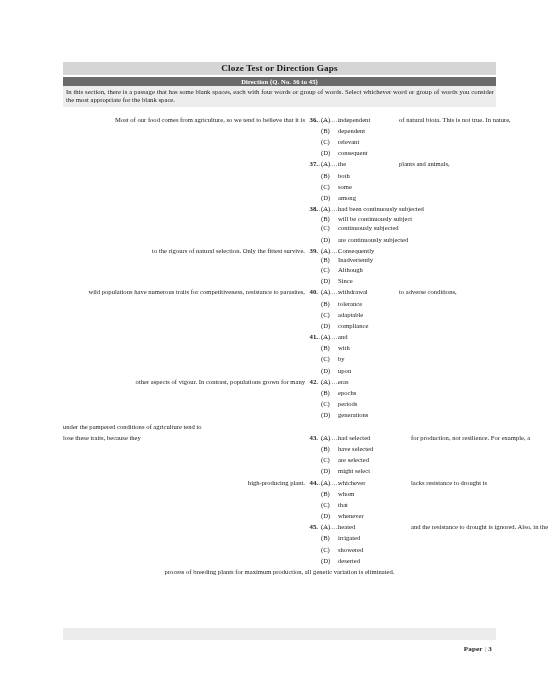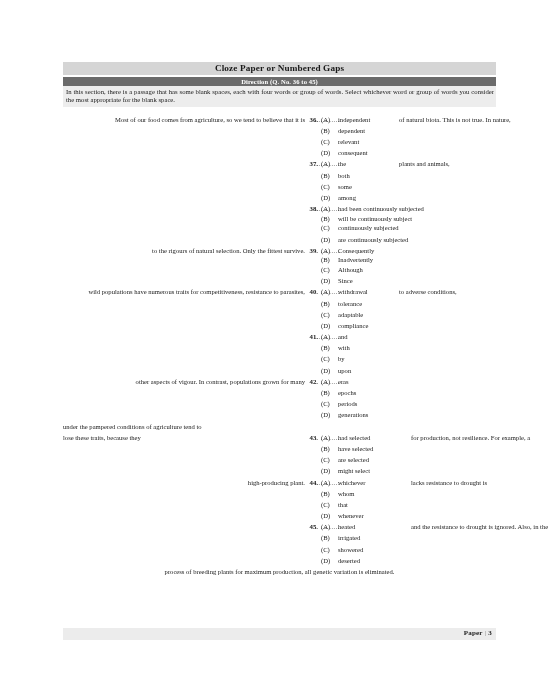--- a/index.html
+++ b/index.html
@@ -145,37 +145,37 @@
     position: absolute;
     left: 63px;
     top: 628px;
     width: 433px;
     height: 12px;
     background: #ececec;
   }
   .footer-text {
     position: absolute;
     right: 4px;
-    top: 1px;
+    top: 17px;
     font-size: 7px;
     font-weight: bold;
     letter-spacing: 0.2px;
   }
   .footer-sep {
     font-weight: normal;
     color: #777;
     padding: 0 2px;
   }
 </style>
 </head>
 <body>
 
 <div class="page">
 
-  <div class="section-title">Cloze Paper or Numbered Gaps</div>
+  <div class="section-title">Cloze Test or Direction Gaps</div>
 
   <div class="direction-bar">Direction (Q. No. 36 to 45)</div>
 
   <div class="direction-body">In this section, there is a passage that has some blank spaces, each with four words or group of words. Select whichever word or group of words you consider the most appropriate for the blank space.</div>
 
   <div class="body-area">
 
     <div class="qrow">
       <div class="optrow">
         <span class="lead">Most of our food comes from agriculture, so we tend to believe that it is</span>

